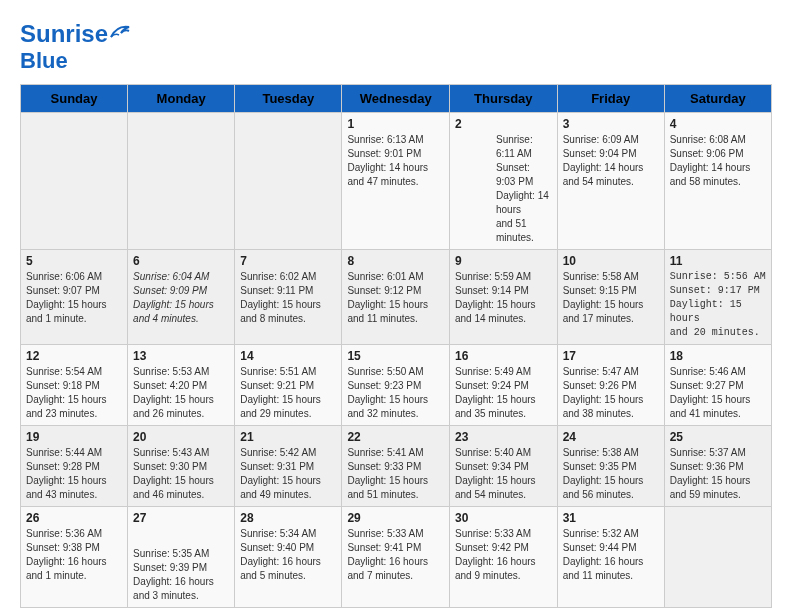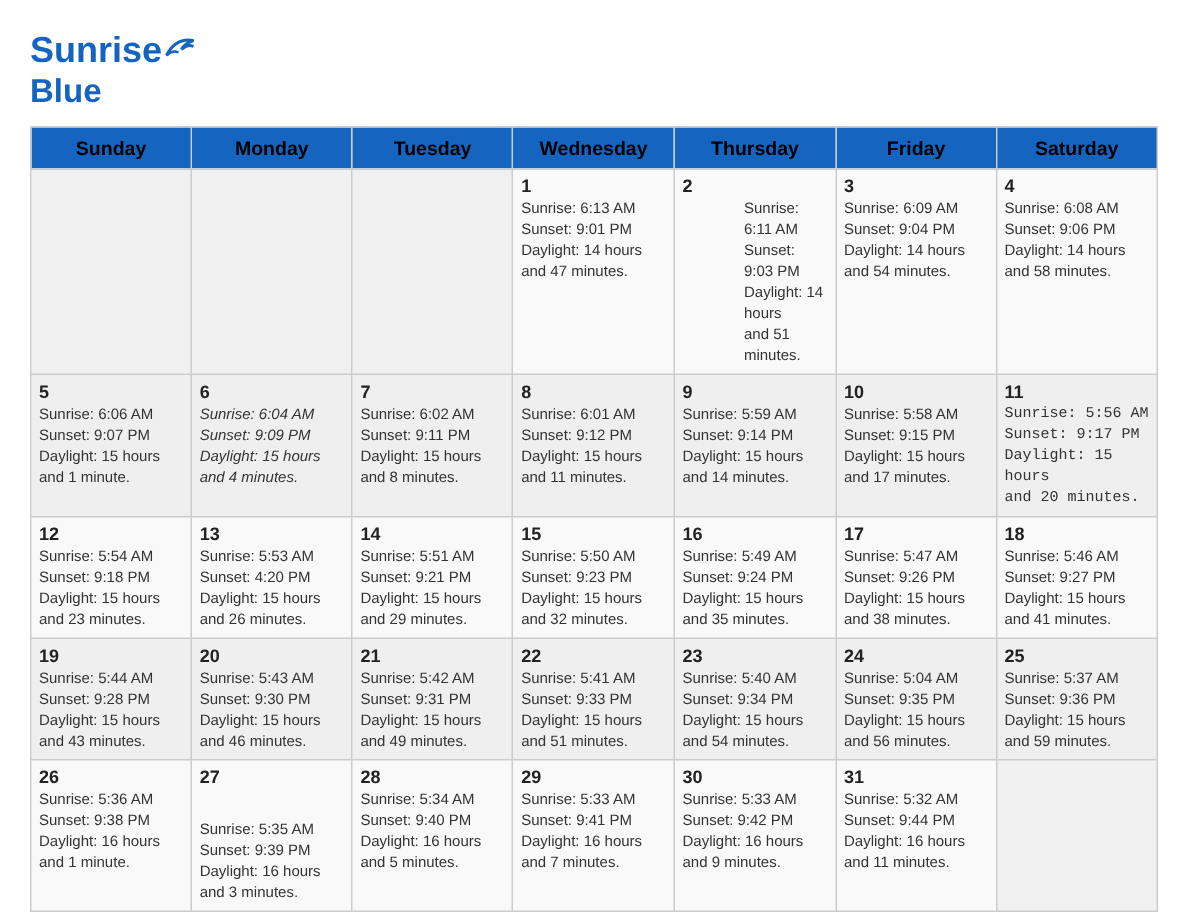--- a/index.html
+++ b/index.html
@@ -293,21 +293,21 @@
         </td>
         <td>
           <span class="day-number">23</span>
           <div class="day-info" style="white-space: pre-line;">Sunrise: 5:40 AM
 Sunset: 9:34 PM
 Daylight: 15 hours
 and 54 minutes.</div>
         </td>
         <td>
           <span class="day-number">24</span>
-          <div class="day-info" style="white-space: pre-line;">Sunrise: 5:04 AM
+          <div class="day-info" style="white-space: pre-line;">Sunrise: 5:38 AM
 Sunset: 9:35 PM
 Daylight: 15 hours
 and 56 minutes.</div>
         </td>
         <td>
           <span class="day-number">25</span>
           <div class="day-info" style="white-space: pre-line;">Sunrise: 5:37 AM
 Sunset: 9:36 PM
 Daylight: 15 hours
 and 59 minutes.</div>

